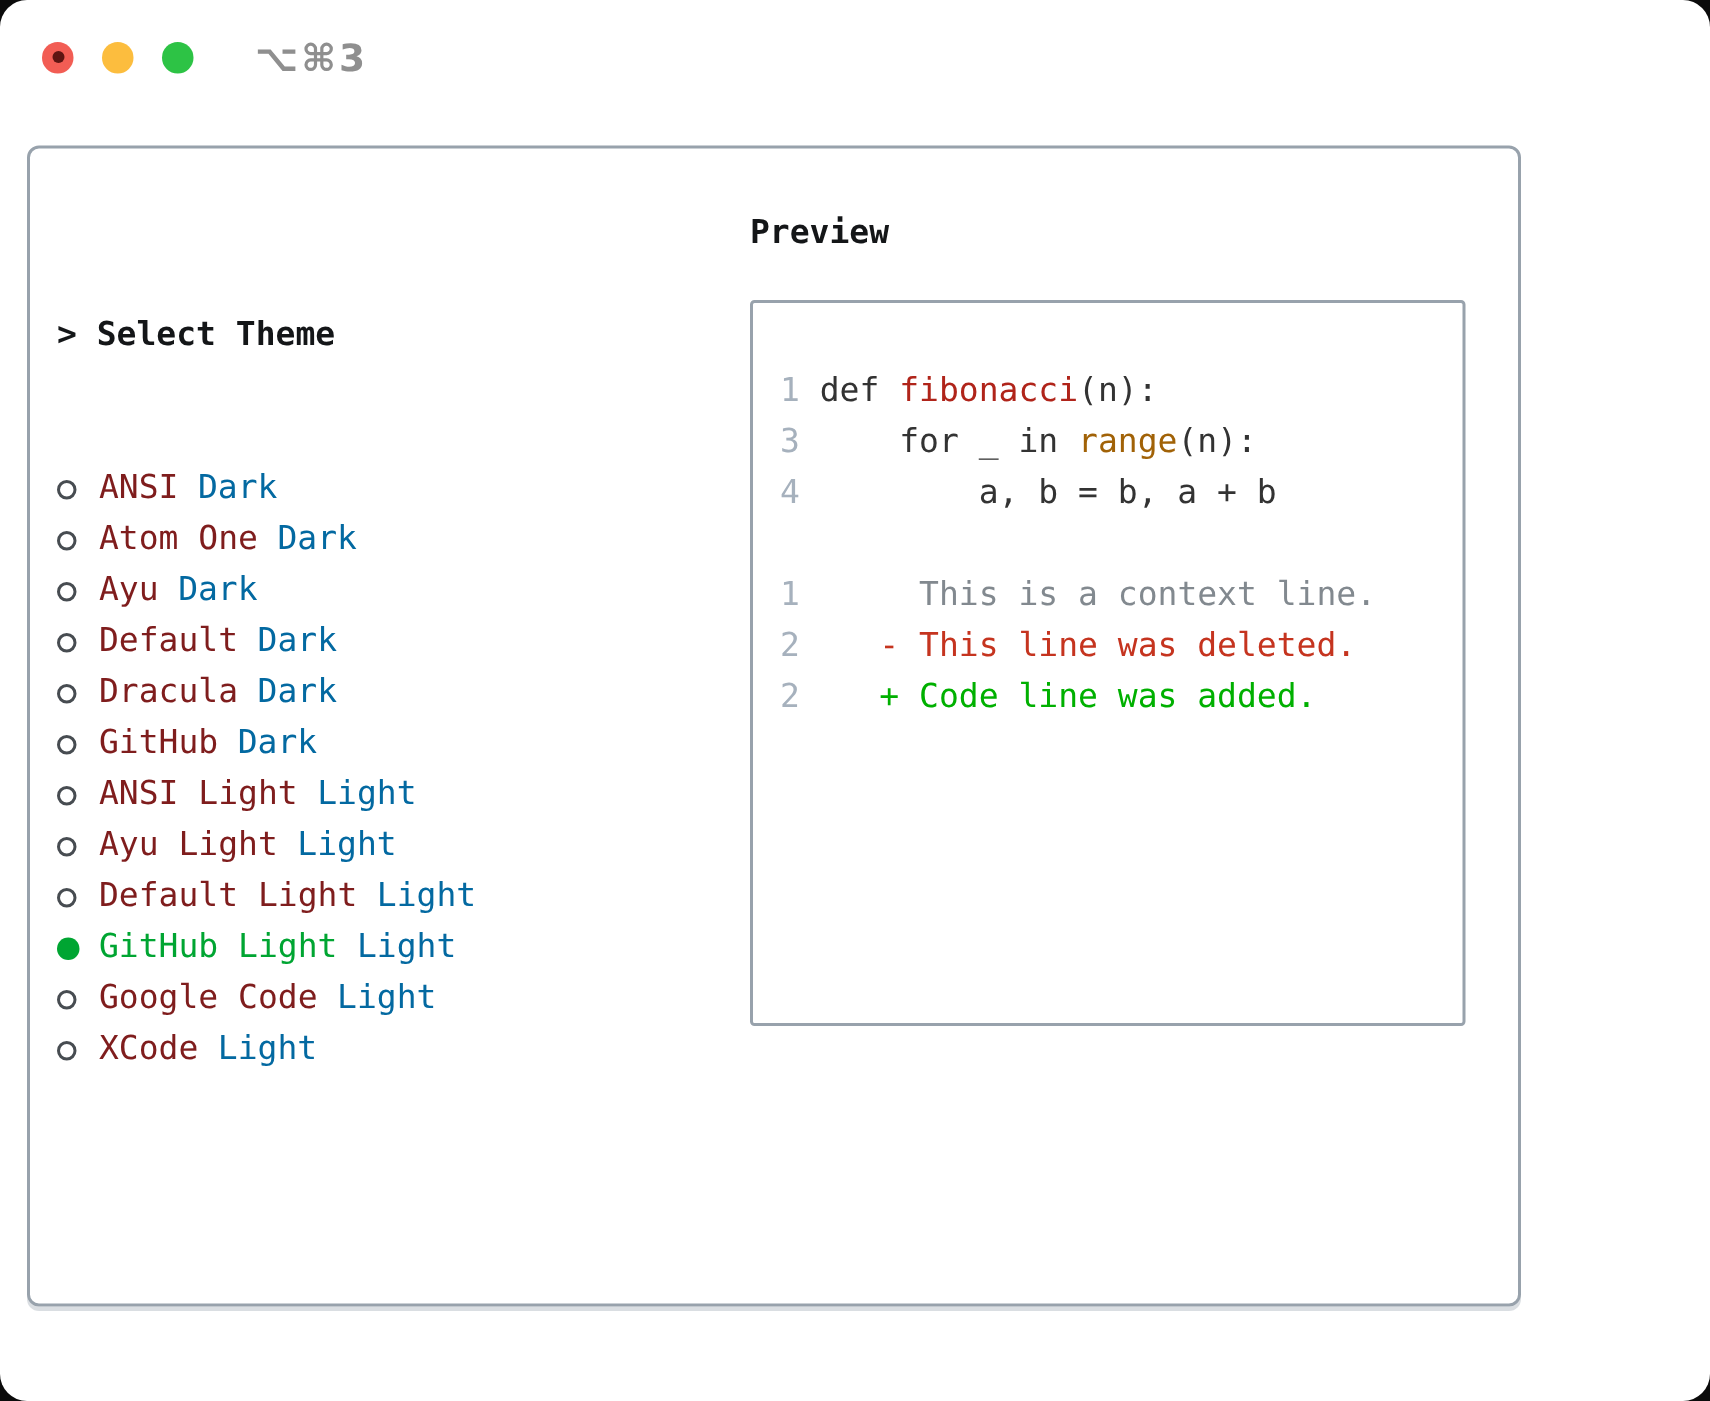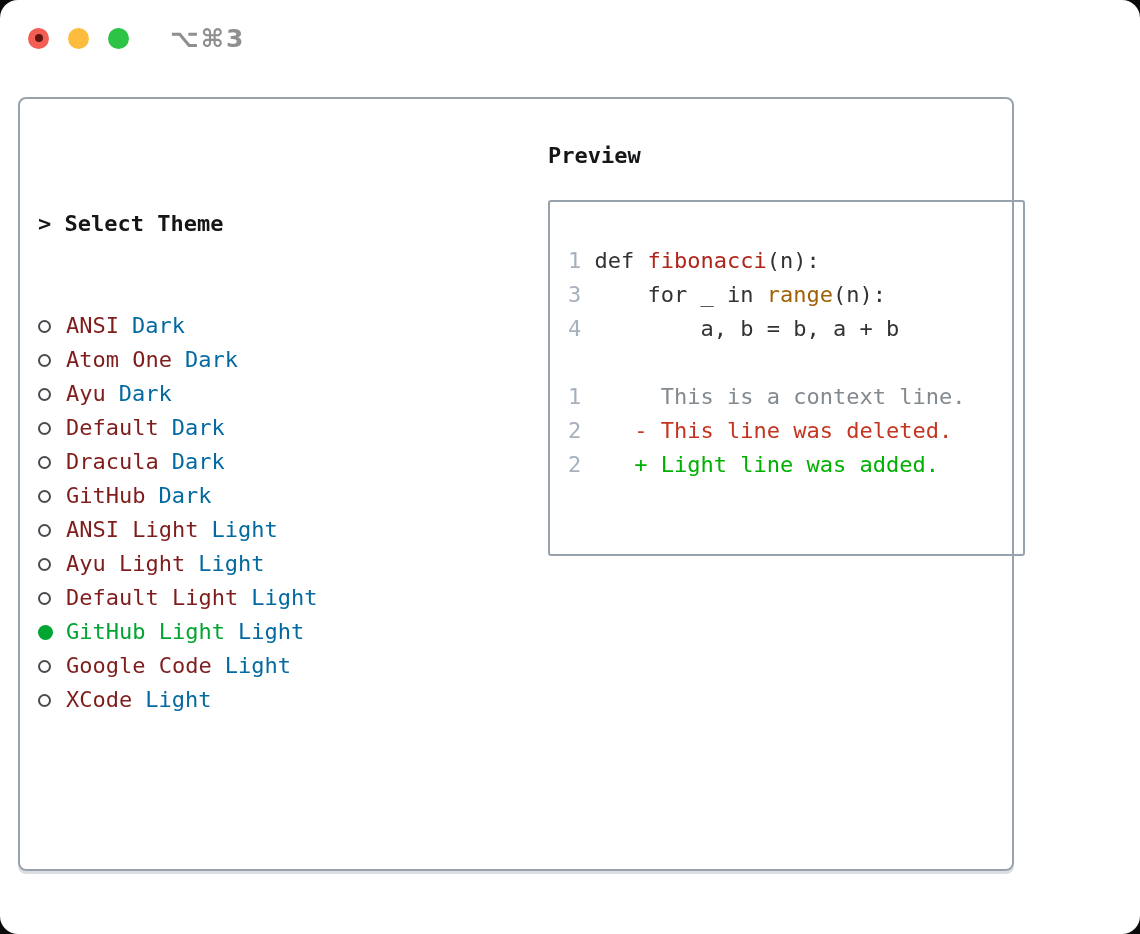--- a/index.html
+++ b/index.html
@@ -40,24 +40,24 @@
   .hdr{font-weight:bold;color:#141618;}
   .prompt{font-weight:bold;color:#141618;}
   .radio-col{width:28px;flex:0 0 28px;display:flex;align-items:center;}
   .ring{width:13px;height:13px;border:2.5px solid #474c51;border-radius:50%;box-sizing:border-box;}
   .ring.filled{width:15px;height:15px;border:none;background:var(--sel-green);}
   .item-name{color:#7f1d1d;}
   .item-name.selected{color:var(--sel-green);}
   .variant{color:#0369a1;margin-left:13px;}
   .apply-title{margin-top:34px;padding-left:28px;font-weight:bold;color:#141618;height:34px;}
   
-  .right-pane{flex:1;margin-left:48px;}
+  .right-pane{flex:1;}
   .preview-title{font-weight:bold;color:#141618;height:34px;}
   .preview-box{
-    margin-top:27px;width:477px;height:356px;box-sizing:border-box;
+    margin-top:27px;width:477px;height:484px;box-sizing:border-box;
     border:2px solid #98a2ac;border-radius:3px;
     padding:42px 12px 0 18px;overflow:hidden;
   }
   .cline,.dline{white-space:pre;height:34px;}
   .lineno{color:#a6b1bd;}
   .tok-plain{color:#333333;}
   .tok-keyword{color:#333333;}
   .tok-title{color:#b0241a;}
   .tok-number{color:#008080;}
   .tok-built_in{color:#a16207;}
@@ -95,19 +95,19 @@
       <div class="preview-title">Preview</div>
       <div class="preview-box">
         <div id="code-block">
             <div class="cline"><span class="lineno">1</span><span class="tok-plain"> </span><span class="tok-keyword">def </span><span class="tok-title">fibonacci</span><span class="tok-plain">(n):</span></div>
             <div class="cline"><span class="lineno">3</span><span class="tok-plain"> </span><span class="tok-plain">    </span><span class="tok-keyword">for</span><span class="tok-plain"> _ </span><span class="tok-keyword">in</span><span class="tok-plain"> </span><span class="tok-built_in">range</span><span class="tok-plain">(n):</span></div>
             <div class="cline"><span class="lineno">4</span><span class="tok-plain"> </span><span class="tok-plain">        a, b = b, a + b</span></div>
           </div>
         <div id="diff-block">
             <div class="dline"><span class="lineno">1</span><span>    </span><span class="diff-context">  </span><span class="diff-context">This is a context line.</span></div>
             <div class="dline"><span class="lineno">2</span><span>    </span><span class="diff-deletion">- </span><span class="diff-deletion">This line was deleted.</span></div>
-            <div class="dline"><span class="lineno">2</span><span>    </span><span class="diff-addition">+ </span><span class="diff-addition">Light line was added.</span></div>
+            <div class="dline"><span class="lineno">2</span><span>    </span><span class="diff-addition">+ </span><span class="diff-addition">Code line was added.</span></div>
           </div>
       </div>
     </div>
 
   </div>
 </div>
 
 </body></html>

